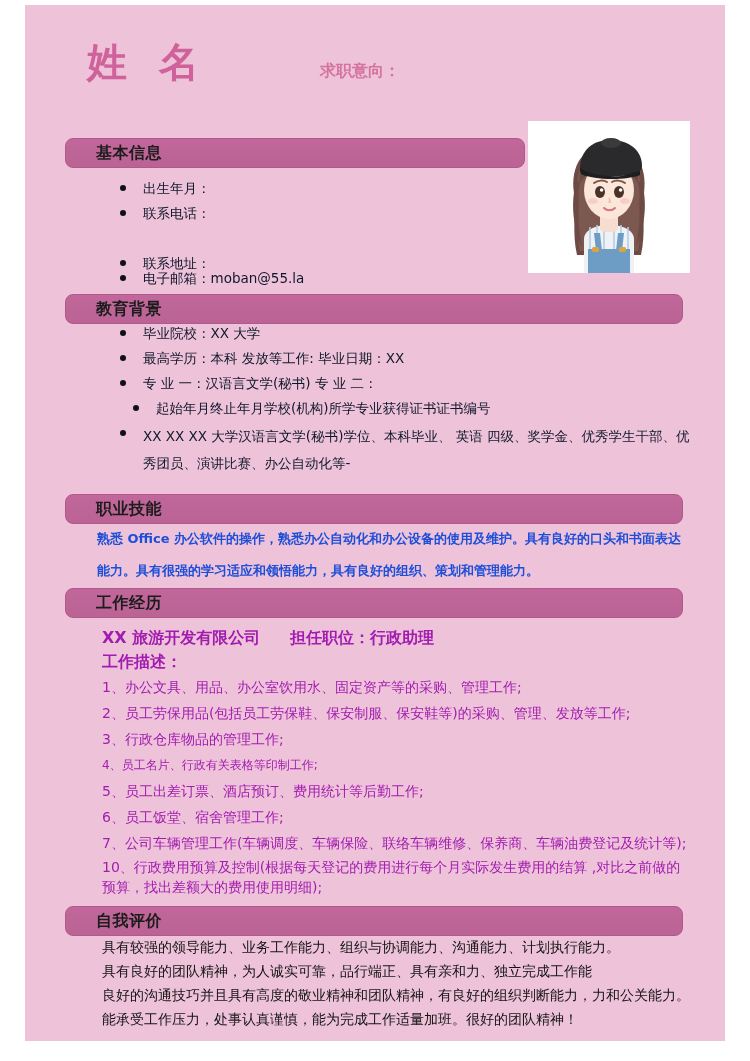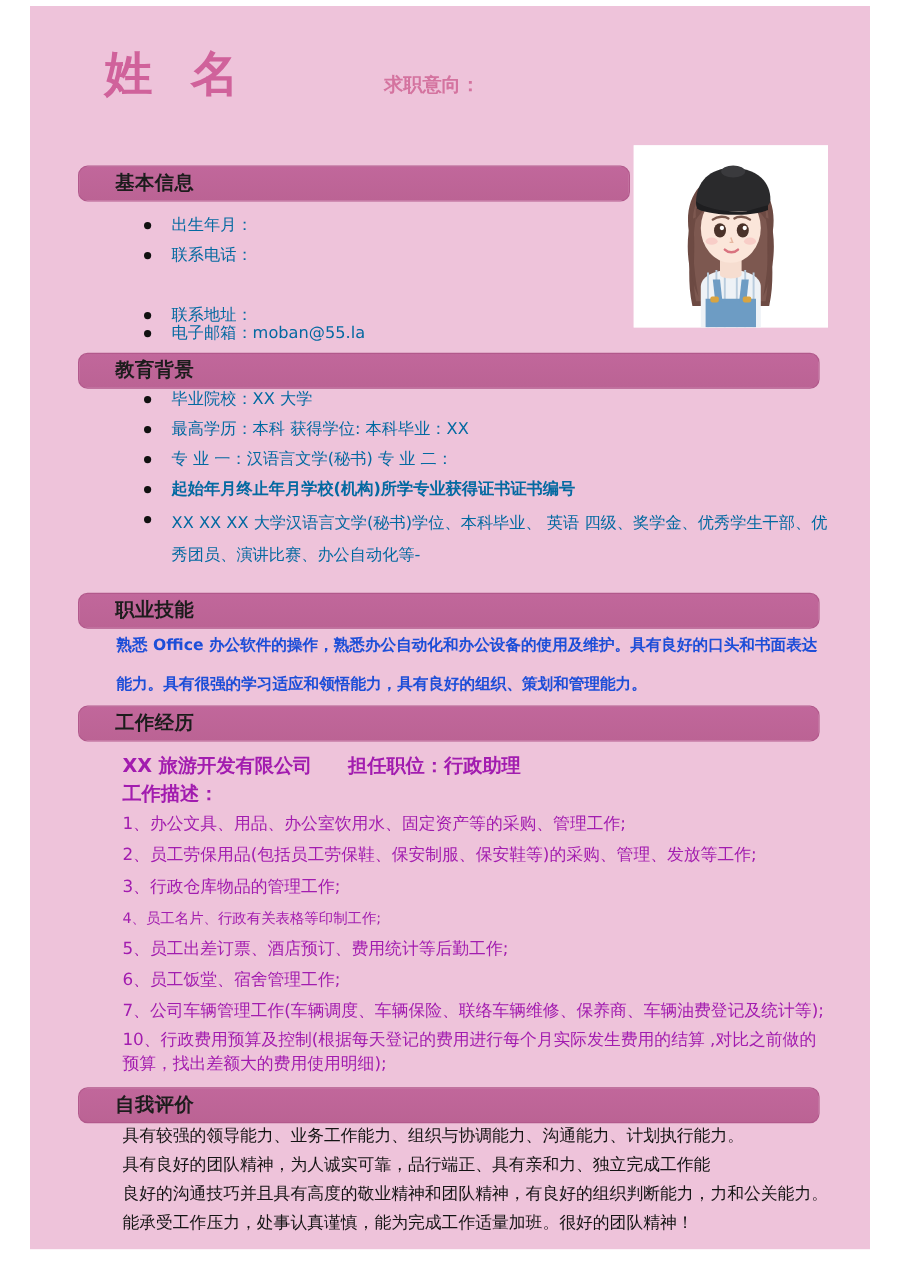--- a/index.html
+++ b/index.html
@@ -105,21 +105,21 @@
     width: 6px;
     height: 6px;
     border-radius: 50%;
     background: #111111;
   }
   .bullet-text {
     display: block;
     margin-left: 23px;
     font-size: 13.5px;
     line-height: 20px;
-    color: #0369a1;
+    color: #0f172a;
   }
   .bullet-text.wrap { white-space: normal; }
 
   
   .photo-frame {
     position: absolute;
     left: 503px;
     top: 116px;
     width: 162px;
     height: 152px;
@@ -231,27 +231,27 @@
     <div class="bar" style="left:40px; top:289px; width:618px;">
       <span class="bar-label">教育背景</span>
     </div>
 
     <div class="bullet-row" style="left:95px; top:318px; width:570px;">
       <span class="bullet-dot"></span>
       <span class="bullet-text">毕业院校：XX 大学</span>
     </div>
     <div class="bullet-row" style="left:95px; top:343px; width:570px;">
       <span class="bullet-dot"></span>
-      <span class="bullet-text">最高学历：本科      获得学位: 本科毕业：XX</span>
+      <span class="bullet-text">最高学历：本科      发放等工作: 毕业日期：XX</span>
     </div>
     <div class="bullet-row" style="left:95px; top:368px; width:570px;">
       <span class="bullet-dot"></span>
       <span class="bullet-text">专 业 一：汉语言文学(秘书)               专 业 二：</span>
     </div>
-    <div class="bullet-row" style="left:95px; top:393px; width:570px;font-weight:bold;">
+    <div class="bullet-row" style="left:108px; top:393px; width:570px;">
       <span class="bullet-dot"></span>
       <span class="bullet-text">起始年月终止年月学校(机构)所学专业获得证书证书编号</span>
     </div>
     <div class="bullet-row" style="left:95px; top:418px; width:572px;">
       <span class="bullet-dot"></span>
       <span class="bullet-text wrap" style="line-height:27px;">XX XX XX 大学汉语言文学(秘书)学位、本科毕业、 英语 四级、奖学金、优秀学生干部、优秀团员、演讲比赛、办公自动化等-</span>
     </div>
 
     <div class="bar" style="left:40px; top:489px; width:618px;">
       <span class="bar-label">职业技能</span>

